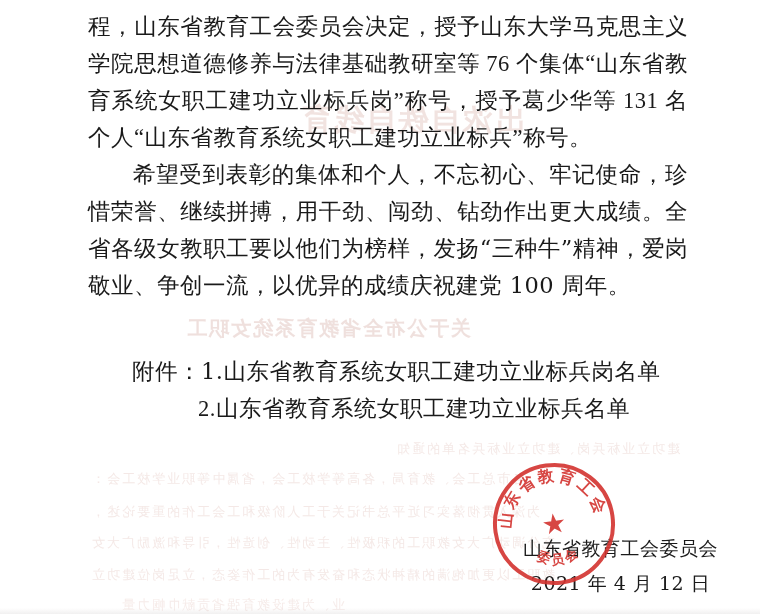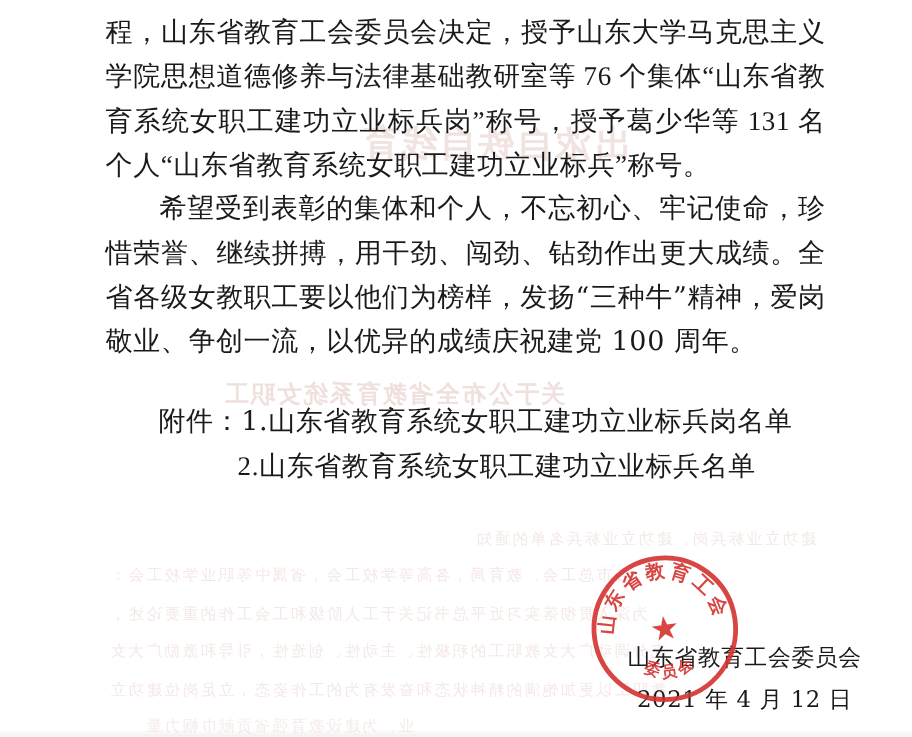--- a/index.html
+++ b/index.html
@@ -62,21 +62,21 @@
     letter-spacing: .5px;
     text-align: justify;
     text-justify: inter-ideograph;
     margin: 0;
   }
   .para.first { margin-top: 8px; font-family: Liberation Serif, serif; }
   .para.indent { text-indent: 45px; }
   .para.gap { }
 
   .attach-block {
-    margin-top: 28px;
+    margin-top: 48px;
     font-size: 22.5px;
     line-height: 38px;
     letter-spacing: .5px;
   }
   .attach-line1 { padding-left: 44px; }
   .attach-line2 { padding-left: 110px; font-family: Liberation Serif, serif; }
 
   
   .signature {
     position: absolute;

